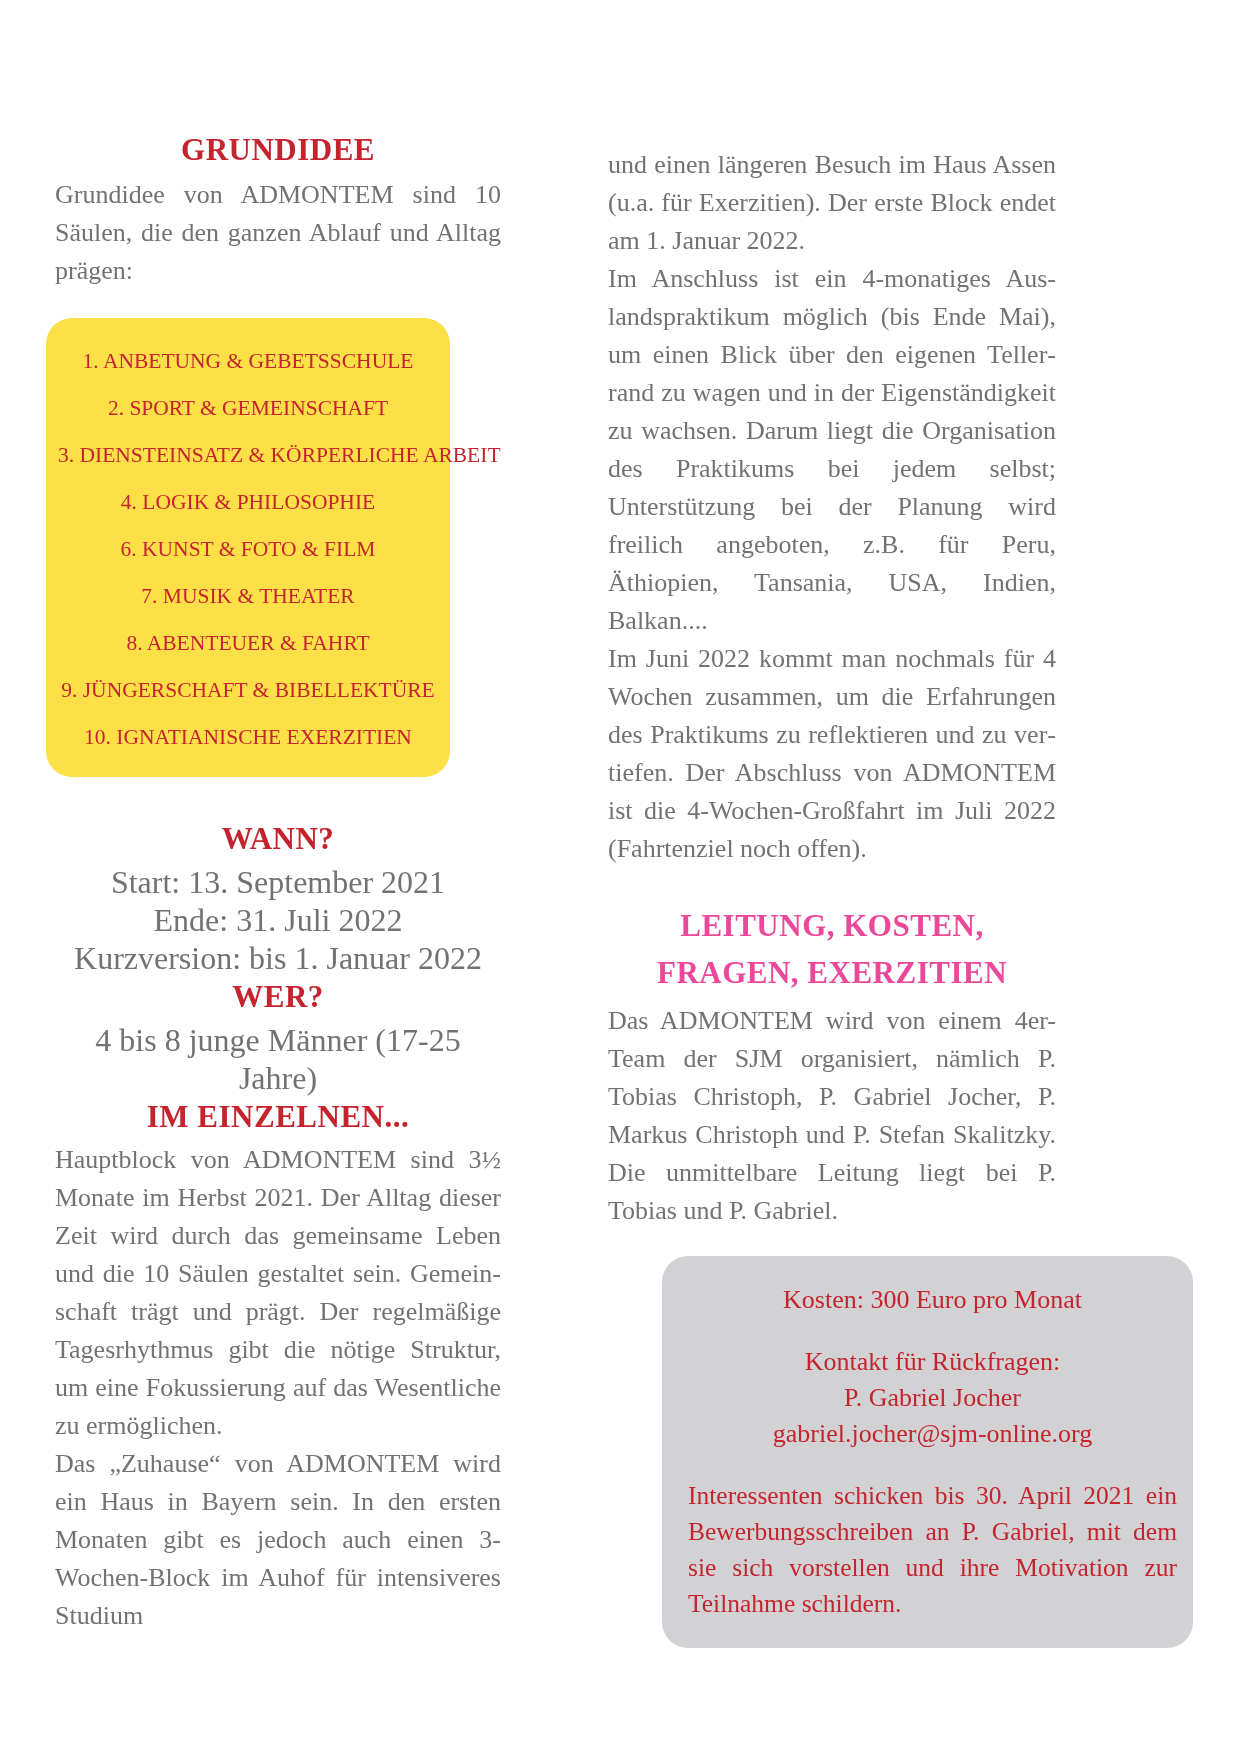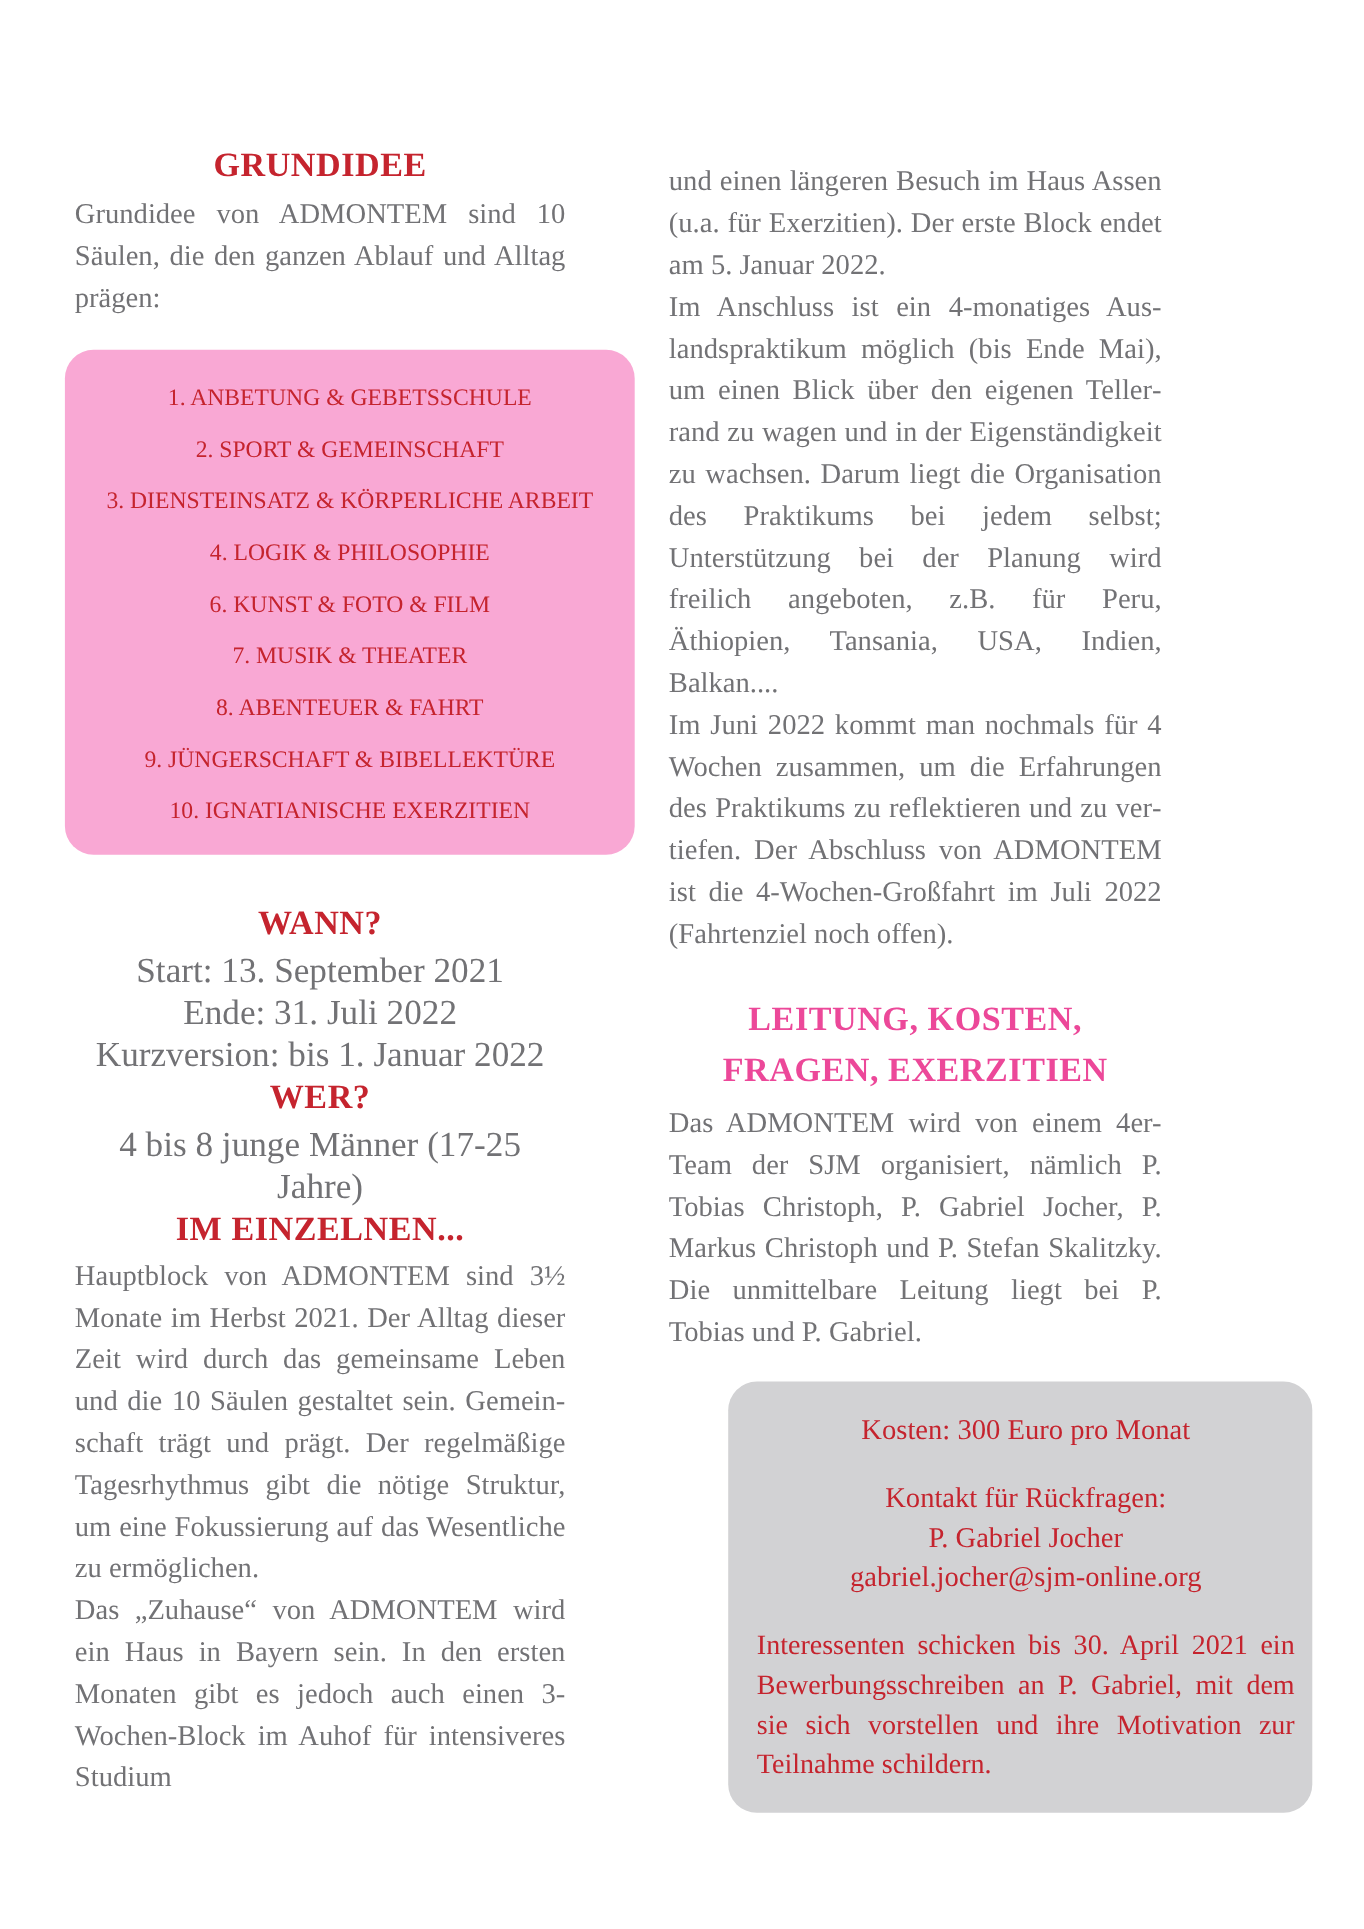--- a/index.html
+++ b/index.html
@@ -13,21 +13,21 @@
     height: 1754px;
     background: #ffffff;
     font-family: "Liberation Serif", "DejaVu Serif", serif;
     color: #727275;
     overflow: hidden;
   }
   .col {
     position: absolute;
     top: 130px;
   }
-  .col-left  { left: 68px;  width: 446px; font-family: Liberation Serif, serif; }
+  .col-left  { left: 55px;  width: 446px; font-family: Liberation Serif, serif; }
   .col-right { left: 608px; width: 448px; }
 
   h2.sec-title {
     margin: 0;
     font-size: 31px;
     line-height: 40px;
     font-weight: bold;
     color: #c5242e;
     text-align: center;
     letter-spacing: 0.5px;
@@ -42,23 +42,23 @@
     -webkit-hyphens: manual;
   }
   .centered-line {
     font-size: 32px;
     line-height: 38px;
     text-align: center;
   }
 
   .pillars-box {
     margin: 28px 0 0 -9px;
-    width: 518px;
+    width: 404px;
     box-sizing: border-box;
-    background: #f9a8d4;
+    background: #fde047;
     border-radius: 26px;
     padding: 30px 12px 26px 12px;
   }
   .pillar {
     color: #c5242e;
     font-size: 21.5px;
     line-height: 27px;
     text-align: center;
     white-space: nowrap;
     margin-bottom: 20px;
@@ -127,21 +127,21 @@
     <div class="centered-line" style="margin-top:4px;">4 bis 8 junge Männer (17-25 Jahre)</div>
 
     <h2 class="sec-title mt-lg">IM EINZELNEN...</h2>
     <p class="body" style="margin-top:4px;">Hauptblock von ADMONTEM sind 3½ Monate im Herbst 2021. Der Alltag dieser Zeit wird durch das gemeinsame Leben und die 10 Säulen gestaltet sein. Gemein­schaft trägt und prägt. Der regelmäßige Tagesrhythmus gibt die nötige Struktur, um eine Fokussierung auf das Wesentliche zu ermöglichen.</p>
     <p class="body">Das „Zuhause“ von ADMONTEM wird ein Haus in Bayern sein. In den ersten Mona­ten gibt es jedoch auch einen 3-Wochen-Block im Auhof für intensiveres Studium</p>
 
   </div>
 
   <div class="col col-right">
 
-    <p class="body" style="margin-top:16px;">und einen längeren Besuch im Haus Assen (u.a. für Exerzitien). Der erste Block endet am 5. Januar 2022.</p>
+    <p class="body" style="margin-top:16px;">und einen längeren Besuch im Haus Assen (u.a. für Exerzitien). Der erste Block endet am 1. Januar 2022.</p>
     <p class="body mt-md">Im Anschluss ist ein 4-monatiges Aus­landspraktikum möglich (bis Ende Mai), um einen Blick über den eigenen Teller­rand zu wagen und in der Eigenständig­keit zu wachsen. Darum liegt die Organi­sation des Praktikums bei jedem selbst; Unterstützung bei der Planung wird freilich angeboten, z.B. für Peru, Äthiopien, Tansania, USA, Indien, Balkan....</p>
     <p class="body mt-md">Im Juni 2022 kommt man nochmals für 4 Wochen zusammen, um die Erfahrungen des Praktikums zu reflektieren und zu ver­tiefen. Der Abschluss von ADMONTEM ist die 4-Wochen-Großfahrt im Juli 2022 (Fahrtenziel noch offen).</p>
 
     <div class="leitung-title">
       <div>LEITUNG, KOSTEN,</div>
       <div>FRAGEN, EXERZITIEN</div>
     </div>
     <p class="body">Das ADMONTEM wird von einem 4er-Team der SJM organisiert, näm­lich P. Tobias Christoph, P. Gabriel Jocher, P. Markus Christoph und P. Stefan Skalitzky. Die unmittelbare Leitung liegt bei P. Tobias und P. Gabriel.</p>
 
     <div class="info-box">

